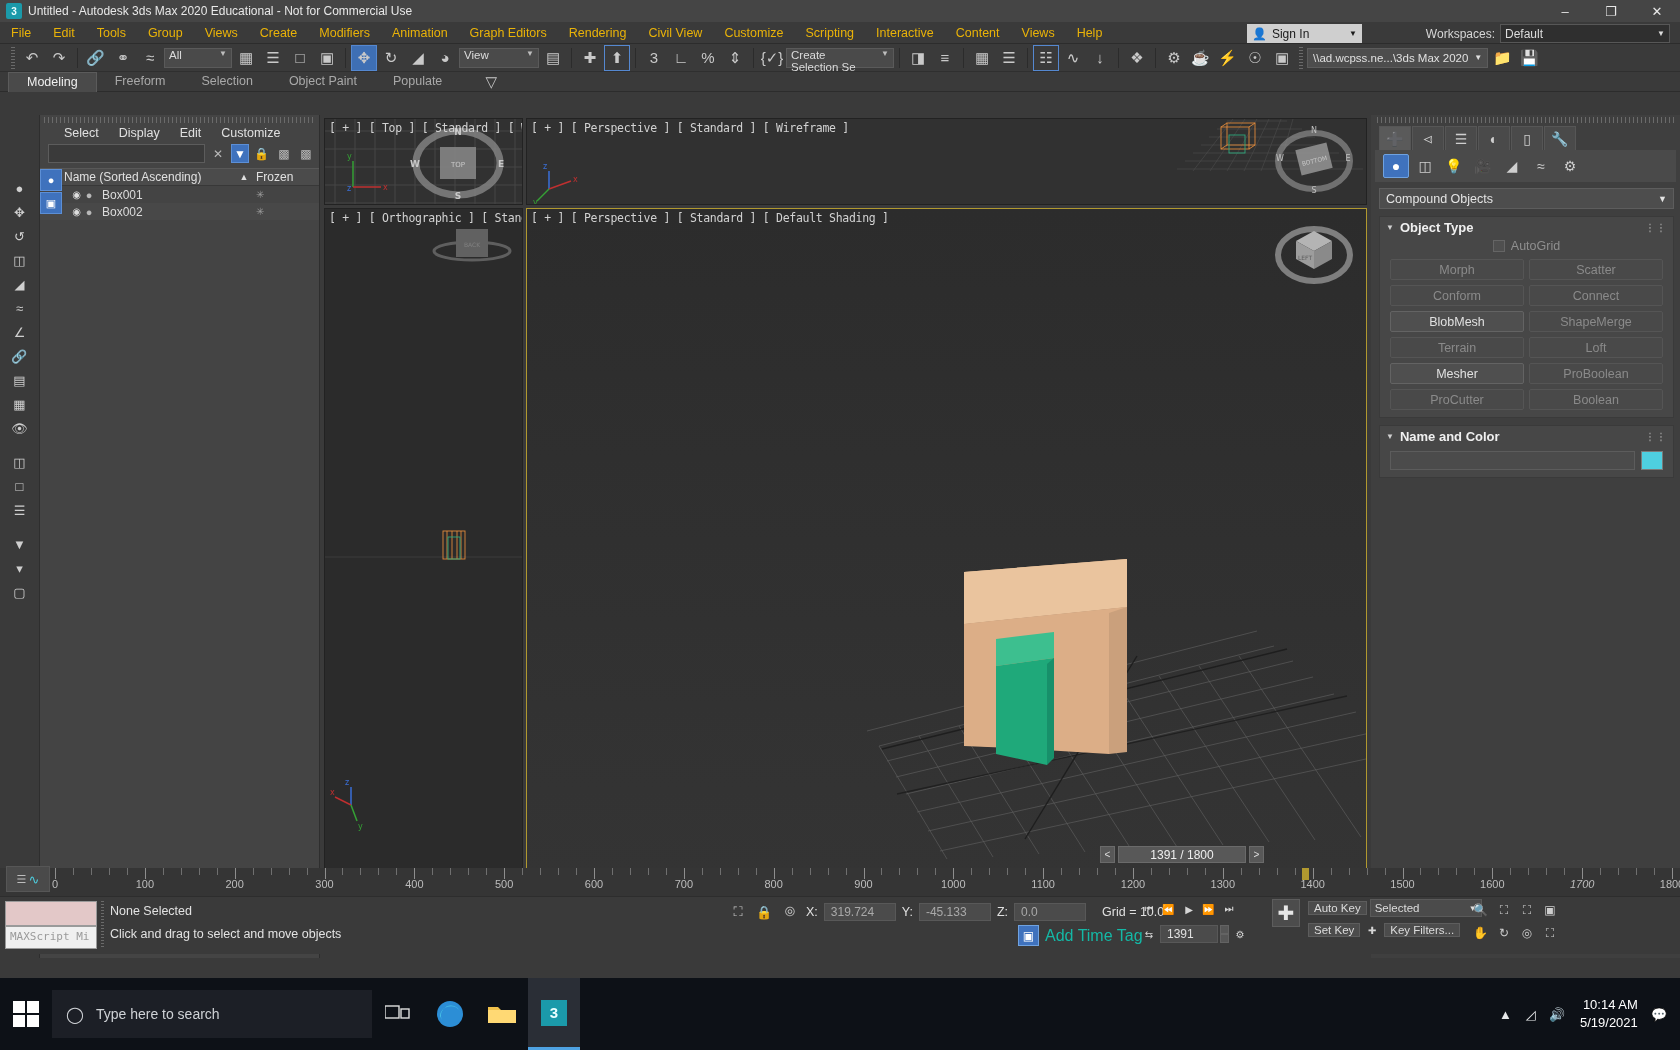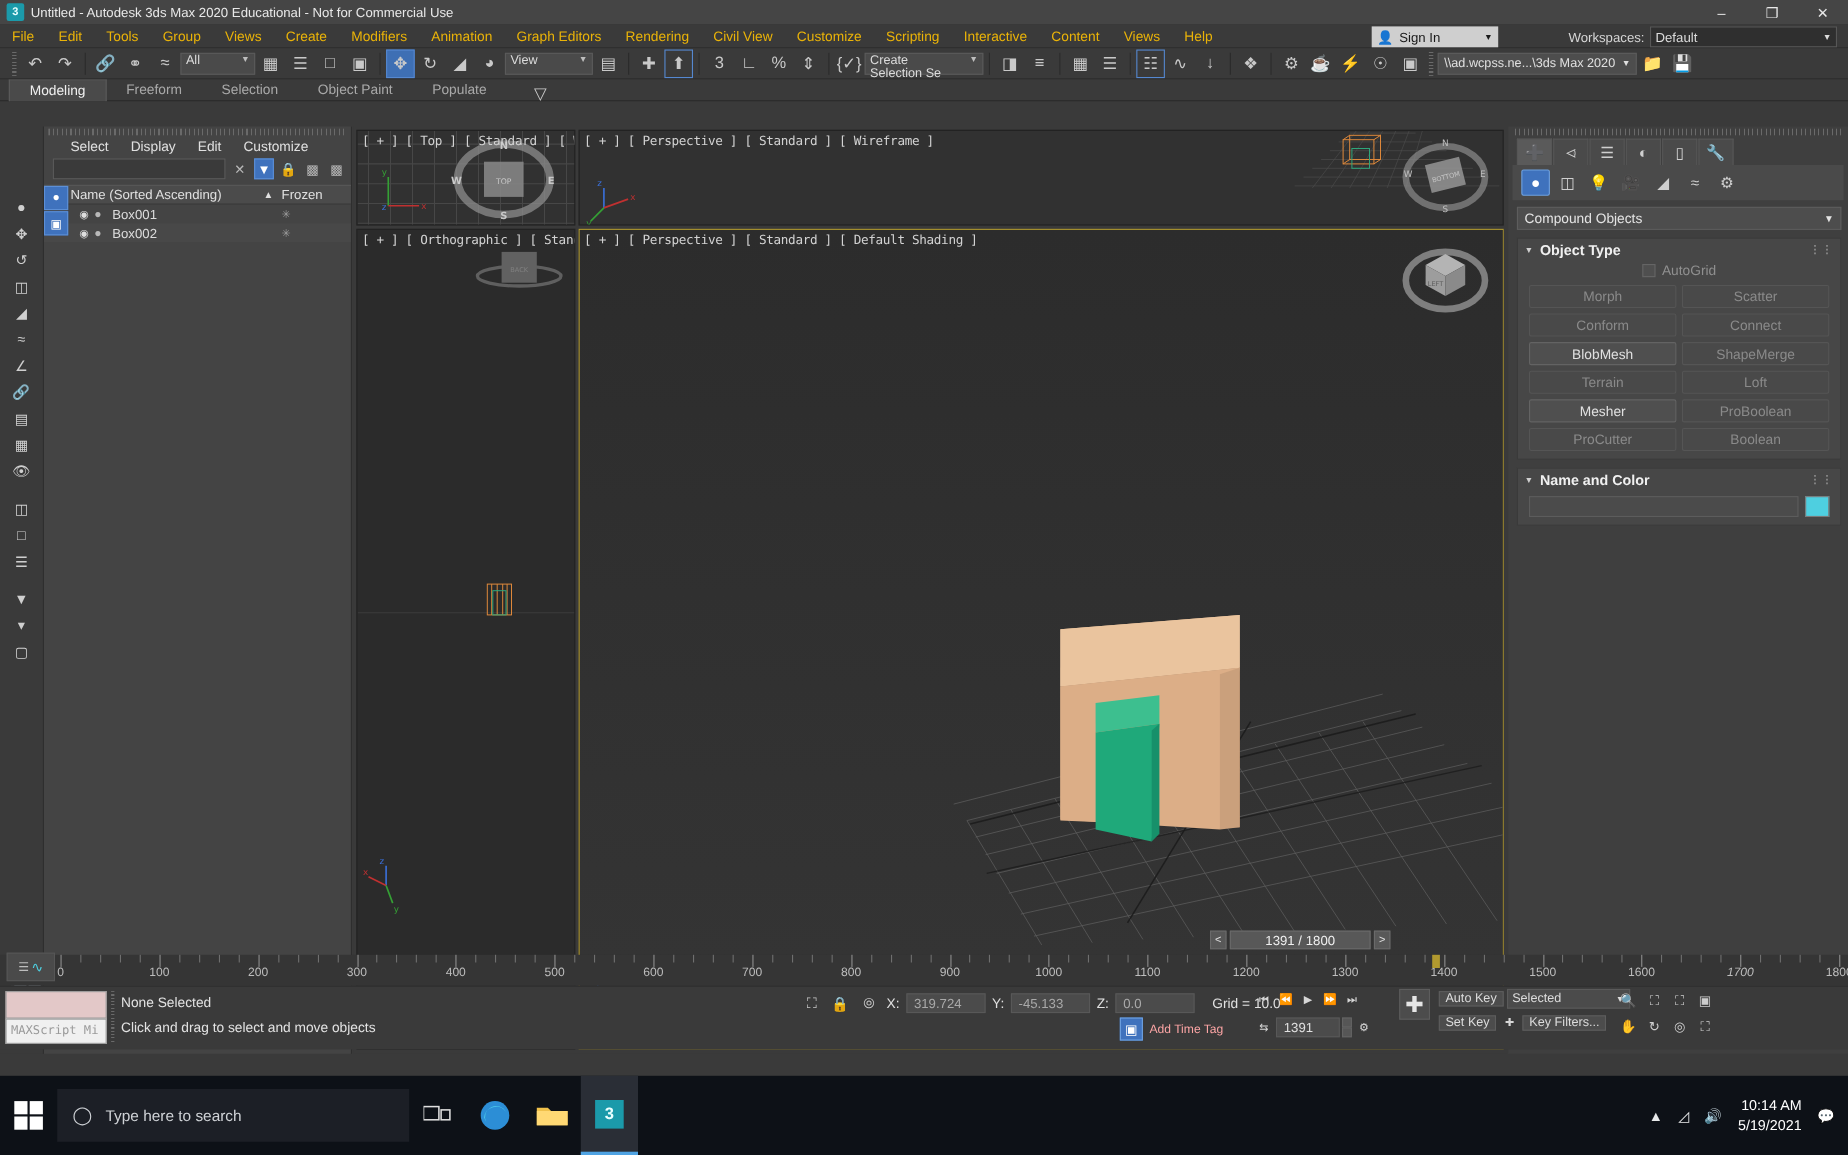--- a/index.html
+++ b/index.html
@@ -76,21 +76,21 @@
     flex: none;
   }
   .combo-sm .caret { margin-left: auto; font-size: 8px; color: #bdbdbd; padding-left: 6px; }
   .pathbox {
     height: 20px; background: #4d4d4d; border: 1px solid #5c5c5c; display: flex;
     align-items: center; padding: 0 5px; font-size: 11.5px; color: #e0e0e0; flex: none;
   }
   .pathbox .caret { margin-left: 6px; font-size: 8px; }
 
   
-  .ribbon { height: 20px; background: #3a3a3a; display: flex; align-items: flex-start;
+  .ribbon { height: 20px; background: #3a3a3a; display: flex; align-items: center;
     padding-left: 8px; border-bottom: 1px solid #2c2c2c; }
   .ribbon-tab { padding: 0 18px; line-height: 19px; font-size: 12.5px; color: #a9a9a9; }
   .ribbon-tab.active {
     background: #4a4a4a; color: #efefef; border: 1px solid #5b5b5b; border-bottom: none;
   }
   .ribbon-sub { height: 18px; background: #434343; display: flex; align-items: center;
     padding-left: 12px; font-size: 12px; color: #e4e4e4; border-bottom: 1px solid #2c2c2c; }
 
   
   .body { position: absolute; top: 115px; left: 0; width: 1680px; height: 843px; }
@@ -281,21 +281,21 @@
   .coordbar { position: absolute; left: 728px; top: 5px; display: flex; align-items: center; gap: 6px; }
   .cb-ico { width: 20px; height: 20px; display: flex; align-items: center; justify-content: center;
     color: #c4c4c4; font-size: 13px; }
   .cb-lbl { font-size: 12.5px; color: #e0e0e0; }
   .cb-field { width: 72px; height: 18px; background: #4b4b4b; border: 1px solid #585858;
     display: flex; align-items: center; padding-left: 6px; font-size: 12px; color: #a9a9a9; }
   .grid-lbl { font-size: 12.5px; color: #e0e0e0; margin-left: 10px; }
   .addtag { position: absolute; left: 1018px; top: 28px; display: flex; align-items: center; gap: 6px; }
   .addtag-ico { width: 21px; height: 21px; background: #3f72bd; border: 1px solid #6fa2e0;
     display: flex; align-items: center; justify-content: center; color: #fff; font-size: 12px; }
-  .addtag-lbl { font-size: 11px; color: #fca5a5; text-align: center; }
+  .addtag-lbl { font-size: 16px; color: #14b8a6; text-align: center; }
 
   .animctrl { position: absolute; left: 1140px; top: 2px; }
   .ac-row { display: flex; align-items: center; gap: 2px; }
   .ac-btn { width: 18px; height: 20px; display: flex; align-items: center; justify-content: center;
     color: #d6d6d6; font-size: 10px; }
   .frame-field { width: 58px; height: 18px; background: #4b4b4b; border: 1px solid #585858;
     display: flex; align-items: center; padding-left: 6px; font-size: 12px; color: #e0e0e0; }
   .spin { width: 9px; height: 18px; display: flex; flex-direction: column; }
   .spin i { flex: 1; background: #565656; border: 1px solid #636363; }
   .bigplus { position: absolute; left: 1272px; top: 2px; width: 28px; height: 28px;

